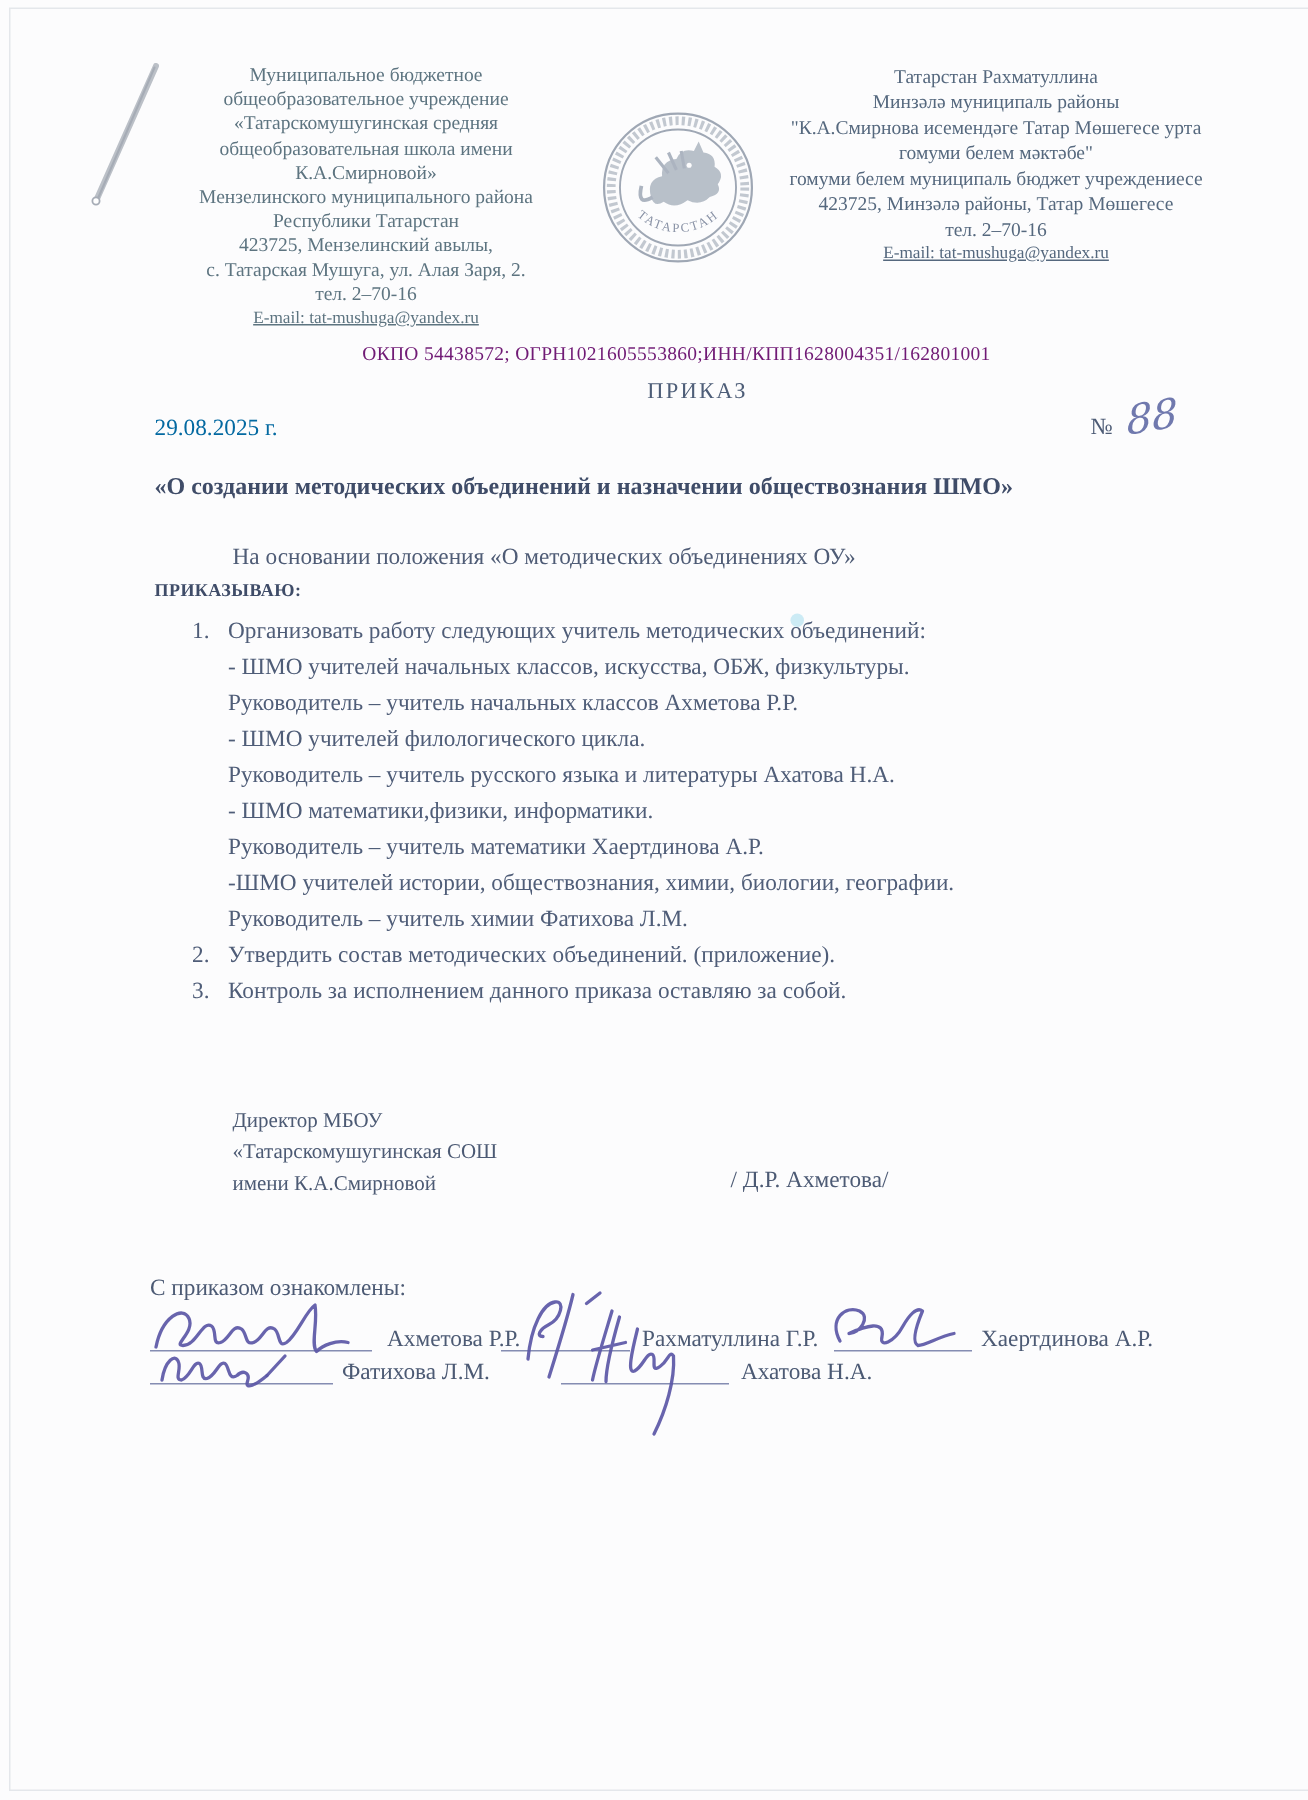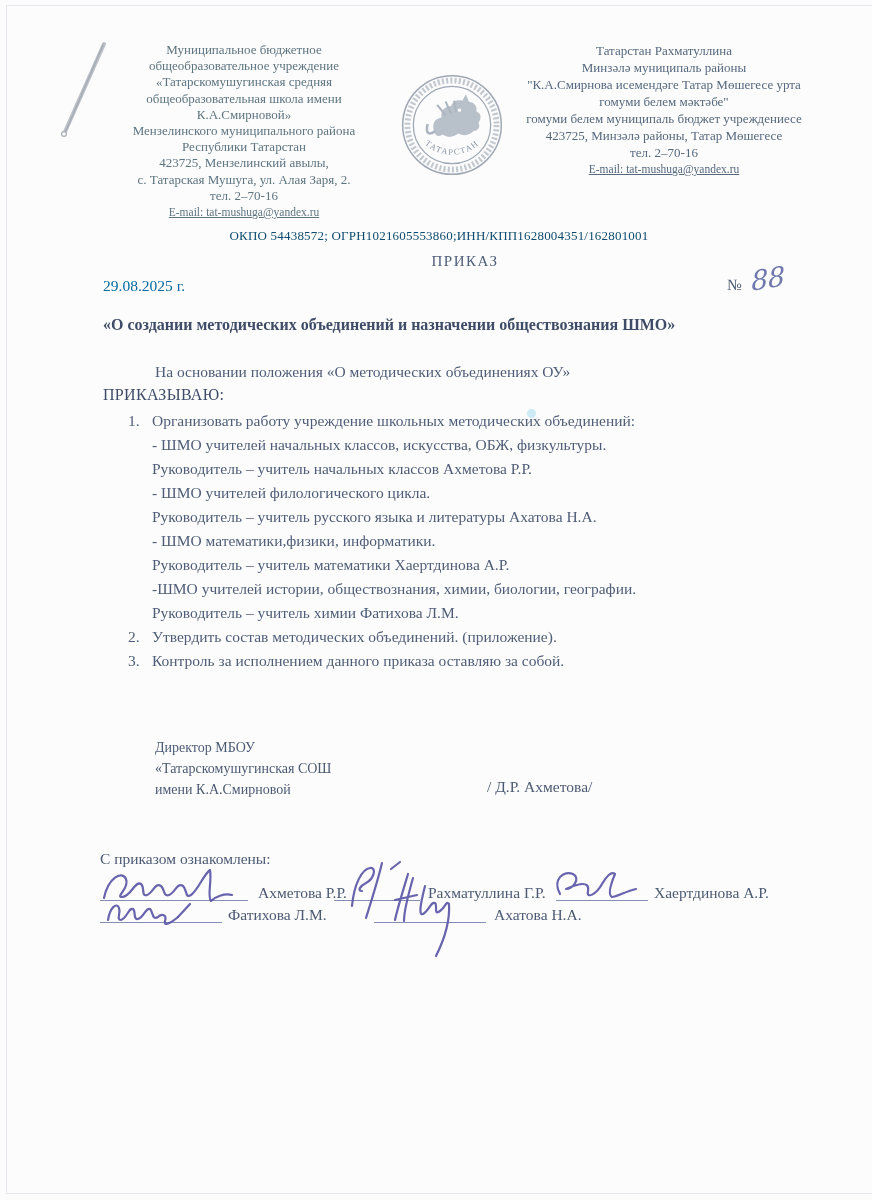--- a/index.html
+++ b/index.html
@@ -10,31 +10,31 @@
     color:#4f5c76;
     padding-left:24px;
   }
   .scan-frame{position:absolute;left:6px;top:5px;right:5px;bottom:6px;border:1px solid #e4e7eb;pointer-events:none;}
   .abs{position:absolute;}
   
   .hdr{position:absolute;text-align:center;font-size:13px;line-height:16.2px;}
   .hdr-left{left:110px;top:42px;width:268px;color:#5d7480;}
   .hdr-right{left:466px;top:42px;width:396px;color:#55687e;line-height:17px;}
   .hdr .u{text-decoration:underline;font-size:11.5px;}
-  .registry{position:absolute;left:44px;top:228px;width:790px;text-align:center;font-size:13px;color:#0c4a6e;letter-spacing:0.2px;}
+  .registry{position:absolute;left:56px;top:228px;width:790px;text-align:center;font-size:13px;color:#701a75;letter-spacing:0.2px;}
   .doc-type{position:absolute;left:0;top:253px;width:930px;text-align:center;font-size:15px;letter-spacing:1.5px;color:#4e5e78;}
   .date-line{position:absolute;left:103px;top:277px;font-size:15.5px;color:#0369a1;}
   .num-sign{position:absolute;left:727px;top:276px;font-size:15.5px;color:#4e5c76;}
   .num-value{
     position:absolute;left:751px;top:263px;font-size:27px;font-style:italic;
     color:#7079ae;transform:rotate(-9deg) skewX(-8deg);font-family:"DejaVu Serif",serif;
   }
   .subject{position:absolute;left:103px;top:316px;width:720px;font-size:16px;font-weight:bold;color:#3f4c68;}
   .basis{position:absolute;left:103px;top:363px;width:700px;font-size:15.5px;text-indent:52px;}
-  .resolve{position:absolute;left:103px;top:386px;font-size:16px;font-weight:normal;color:#3f4c68;letter-spacing:0.3px;}
+  .resolve{position:absolute;left:103px;top:386px;font-size:12px;font-weight:bold;color:#3f4c68;letter-spacing:0.3px;}
   .olist{position:absolute;left:103px;top:409px;width:700px;font-size:15.5px;line-height:24px;color:#4f5d78;}
   .oln{position:relative;padding-left:49px;}
   .oln .num{position:absolute;left:25px;top:0;}
   .olc{padding-left:49px;}
   .dir-block{position:absolute;left:155px;top:737px;font-size:14px;line-height:21px;color:#4c5a74;}
   .dir-name{position:absolute;left:487px;top:778px;font-size:15.5px;color:#4c5a74;}
   .ack-head{position:absolute;left:100px;top:850px;font-size:15.5px;color:#4c5a74;}
   .ack-name{position:absolute;font-size:15.5px;color:#4c5a74;white-space:nowrap;}
   .sigline{position:absolute;height:0;border-top:1.7px solid #7079a4;opacity:0.85;}
   .sig{position:absolute;}
@@ -102,21 +102,21 @@
   <div class="num-value">88</div>
   <div class="subject">«О создании методических объединений и назначении обществознания ШМО»</div>
 
   <div class="basis">На основании положения «О методических объединениях ОУ»</div>
   <div class="resolve">ПРИКАЗЫВАЮ:</div>
   <div class="artifact-dot"></div>
 
   <div class="olist">
     <div class="oln">
       <span class="num">1.</span>
-      <span>Организовать работу учреждение школьных методических объединений:</span>
+      <span>Организовать работу следующих учитель методических объединений:</span>
     </div>
     <div class="olc">- ШМО учителей начальных классов, искусства, ОБЖ, физкультуры.</div>
     <div class="olc">Руководитель – учитель начальных классов Ахметова Р.Р.</div>
     <div class="olc">- ШМО учителей филологического цикла.</div>
     <div class="olc">Руководитель – учитель русского языка и литературы Ахатова Н.А.</div>
     <div class="olc">- ШМО математики,физики, информатики.</div>
     <div class="olc">Руководитель – учитель математики Хаертдинова А.Р.</div>
     <div class="olc">-ШМО учителей истории, обществознания, химии, биологии, географии.</div>
     <div class="olc">Руководитель – учитель химии Фатихова Л.М.</div>
     <div class="oln">

